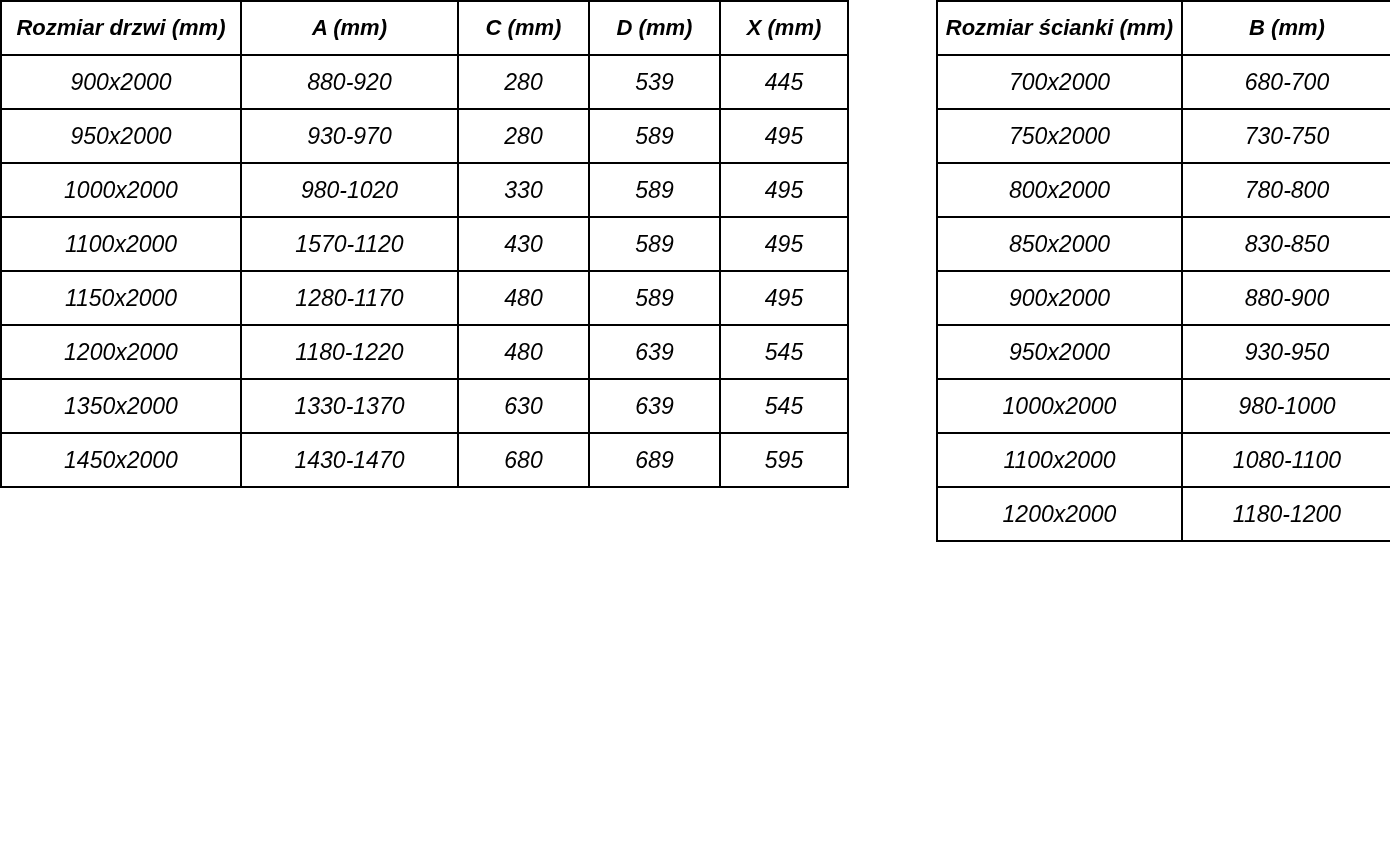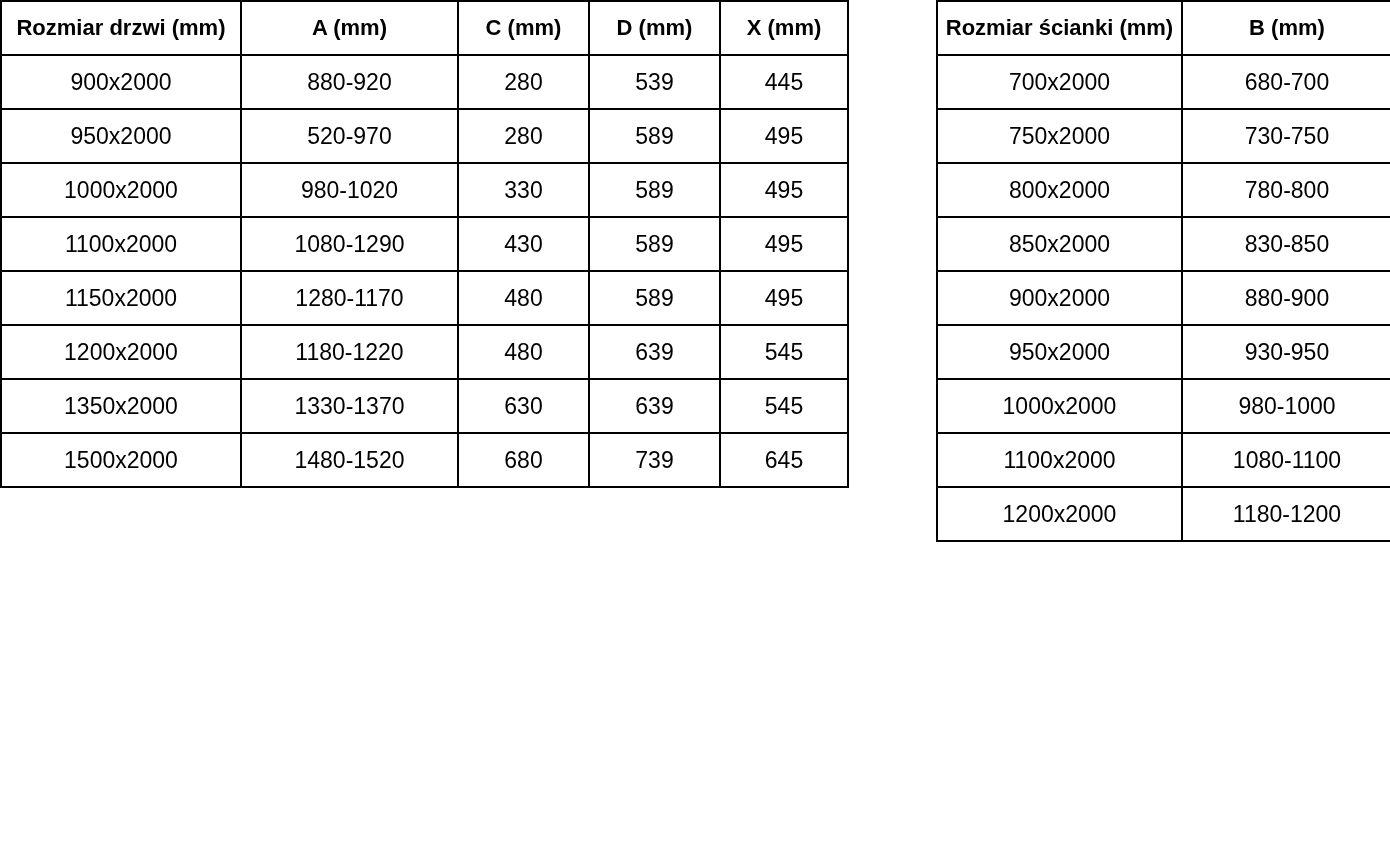--- a/index.html
+++ b/index.html
@@ -13,20 +13,21 @@
     font-family: "Liberation Sans", sans-serif;
     position: relative;
     color: #000000;
   }
   table.spec-table {
     border-collapse: collapse;
     table-layout: fixed;
     position: absolute;
     top: 0;
     background: #ffffff;
+    font-style: italic;
   }
   table.spec-table th,
   table.spec-table td {
     border: 2px solid #000000;
     text-align: center;
     vertical-align: middle;
     padding: 0;
     height: 52px;
     white-space: nowrap;
     overflow: hidden;
@@ -71,35 +72,35 @@
   <tbody>
       <tr>
         <td>900x2000</td>
         <td>880-920</td>
         <td>280</td>
         <td>539</td>
         <td>445</td>
       </tr>
       <tr>
         <td>950x2000</td>
-        <td>520-970</td>
+        <td>930-970</td>
         <td>280</td>
         <td>589</td>
         <td>495</td>
       </tr>
       <tr>
         <td>1000x2000</td>
         <td>980-1020</td>
         <td>330</td>
         <td>589</td>
         <td>495</td>
       </tr>
       <tr>
         <td>1100x2000</td>
-        <td>1080-1290</td>
+        <td>1570-1120</td>
         <td>430</td>
         <td>589</td>
         <td>495</td>
       </tr>
       <tr>
         <td>1150x2000</td>
         <td>1280-1170</td>
         <td>480</td>
         <td>589</td>
         <td>495</td>
@@ -112,25 +113,25 @@
         <td>545</td>
       </tr>
       <tr>
         <td>1350x2000</td>
         <td>1330-1370</td>
         <td>630</td>
         <td>639</td>
         <td>545</td>
       </tr>
       <tr>
-        <td>1500x2000</td>
-        <td>1480-1520</td>
+        <td>1450x2000</td>
+        <td>1430-1470</td>
         <td>680</td>
-        <td>739</td>
-        <td>645</td>
+        <td>689</td>
+        <td>595</td>
       </tr>
     </tbody>
 </table>
 
 <table class="spec-table" id="walls-table">
   <colgroup>
     <col style="width:245px">
     <col style="width:210px">
   </colgroup>
   <thead>

